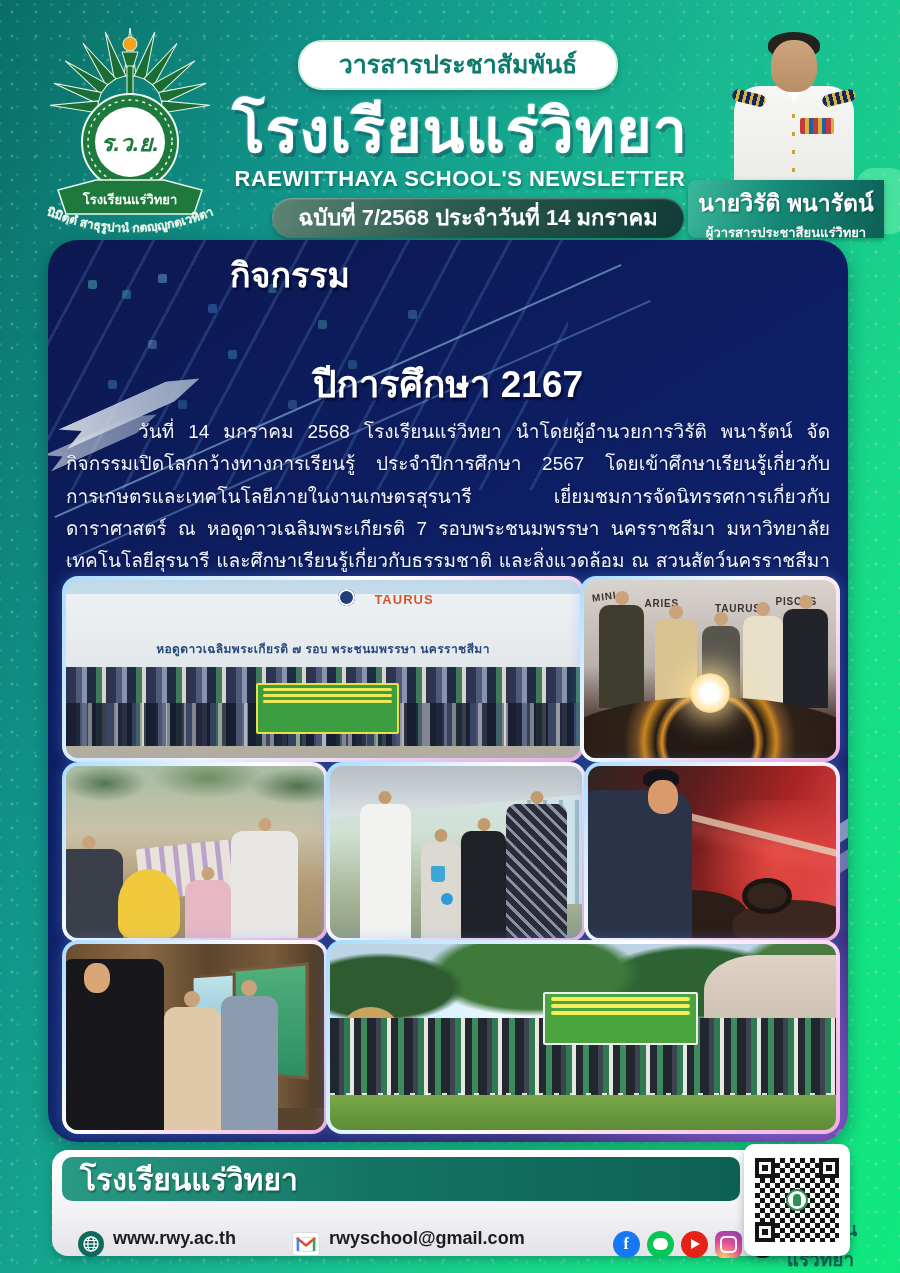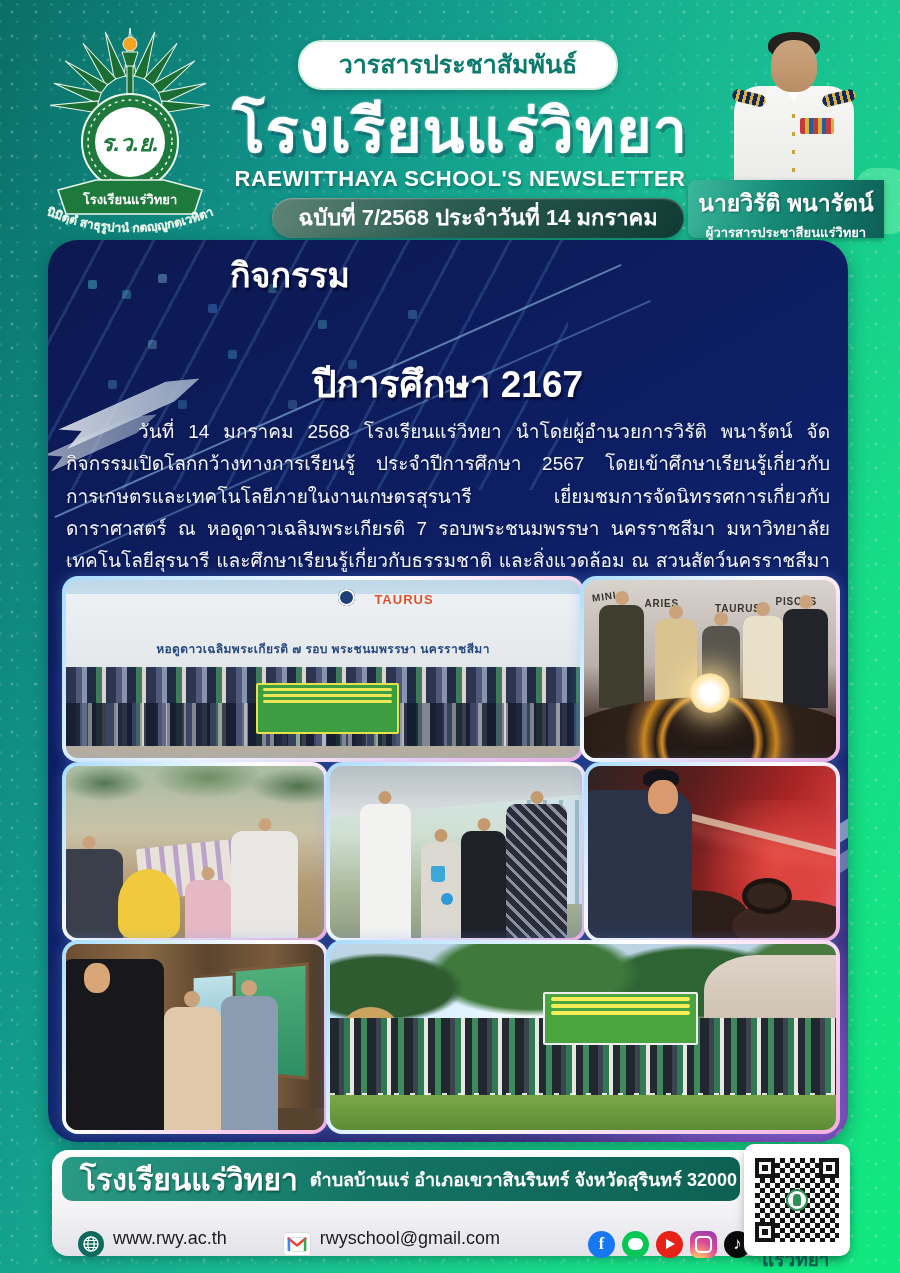--- a/index.html
+++ b/index.html
@@ -203,21 +203,21 @@
     background:linear-gradient(90deg,#2a9a84 0%,#147463 45%,#0d6153 100%);
     display:flex;align-items:center;padding-left:18px;box-sizing:border-box;color:#fff;}
   .f-title{font-size:30px;font-weight:800;text-shadow:1px 2px 2px rgba(0,40,40,.45);}
   .f-addr{font-size:18px;font-weight:bold;margin-left:12px;}
   .f-orgs{position:absolute;left:10px;top:56px;width:678px;text-align:center;color:#0c5f53;
     font-size:18.5px;font-weight:bold;}
   .f-orgs span{margin:0 9px;}
   .f-contact{position:absolute;left:26px;top:82px;width:700px;height:24px;display:flex;align-items:center;}
   .c-ic{width:26px;height:26px;border-radius:50%;flex:0 0 auto;}
   .globe{background:#0e6a5e;display:flex;align-items:center;justify-content:center;}
-  .c-txt{color:#1c1c1c;font-size:18px;font-weight:normal;margin:0 0 12px 9px;}
+  .c-txt{color:#1c1c1c;font-size:18px;font-weight:bold;margin:0 0 12px 9px;}
   .gmailbox{width:26px;height:22px;border-radius:4px;background:#fff;border:1px solid #ddd;margin-left:56px;
     display:flex;align-items:center;justify-content:center;flex:0 0 auto;}
   .soc{width:27px;height:27px;border-radius:50%;margin-left:7px;flex:0 0 auto;display:flex;align-items:center;justify-content:center;
     color:#fff;font-weight:800;font-size:16px;}
   .fb{background:#1877f2;margin-left:88px;font-family:"Liberation Serif","DejaVu Serif",serif;}
   .line{background:#06c755;}
   .line i{display:block;width:15px;height:12px;border-radius:6px;background:#fff;}
   .yt{background:#e62117;}
   .yt i{display:block;width:0;height:0;border-left:9px solid #fff;border-top:5.5px solid transparent;border-bottom:5.5px solid transparent;margin-left:2px;}
   .ig{border-radius:8px;background:radial-gradient(circle at 30% 110%,#fdc468 10%,#df4996 55%,#8a3ab9 100%);}
@@ -439,21 +439,20 @@
         </div>
       <div class="lay shoes"></div>
       <div class="lay lawn"></div>
     </div>
   </div>
 </div>
 
 <div class="abs footer-card">
   <div class="f-bar">
     <span class="f-title">โรงเรียนแร่วิทยา</span>
-    <span class="f-addr">ตำบลบ้านแร่ อำเภอเขวาสินรินทร์ จังหวัดสุรินทร์ 32000</span>
   </div>
   <div class="f-contact">
     <span class="c-ic globe">
       <svg width="18" height="18" viewBox="0 0 18 18">
           <circle cx="9" cy="9" r="7" fill="none" stroke="#fff" stroke-width="1.4"></circle>
           <ellipse cx="9" cy="9" rx="3.2" ry="7" fill="none" stroke="#fff" stroke-width="1.2"></ellipse>
           <line x1="2" y1="9" x2="16" y2="9" stroke="#fff" stroke-width="1.2"></line>
           <line x1="3" y1="5.5" x2="15" y2="5.5" stroke="#fff" stroke-width="1"></line>
           <line x1="3" y1="12.5" x2="15" y2="12.5" stroke="#fff" stroke-width="1"></line>
         </svg>

